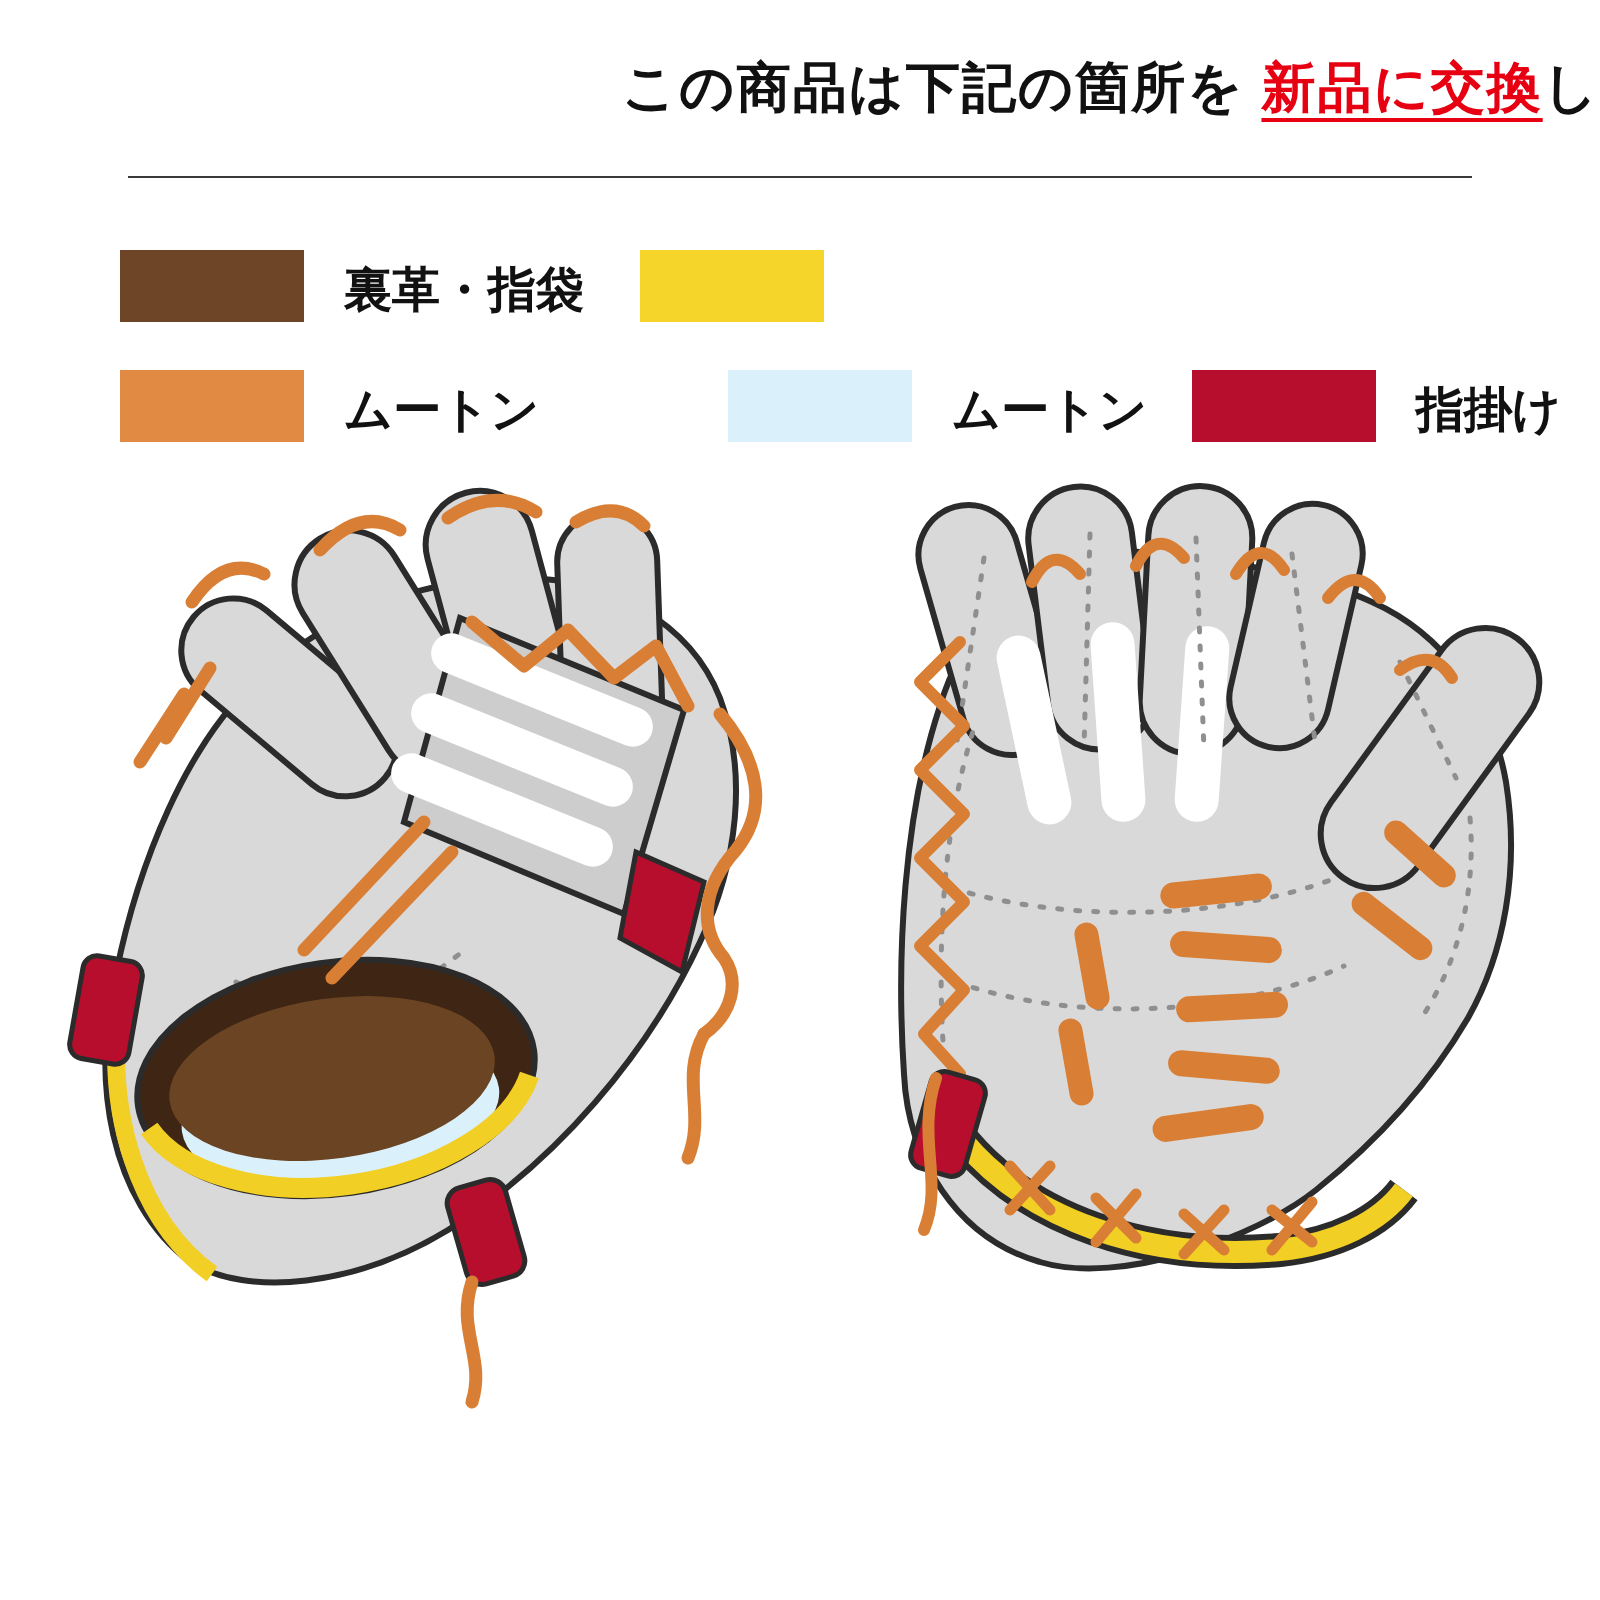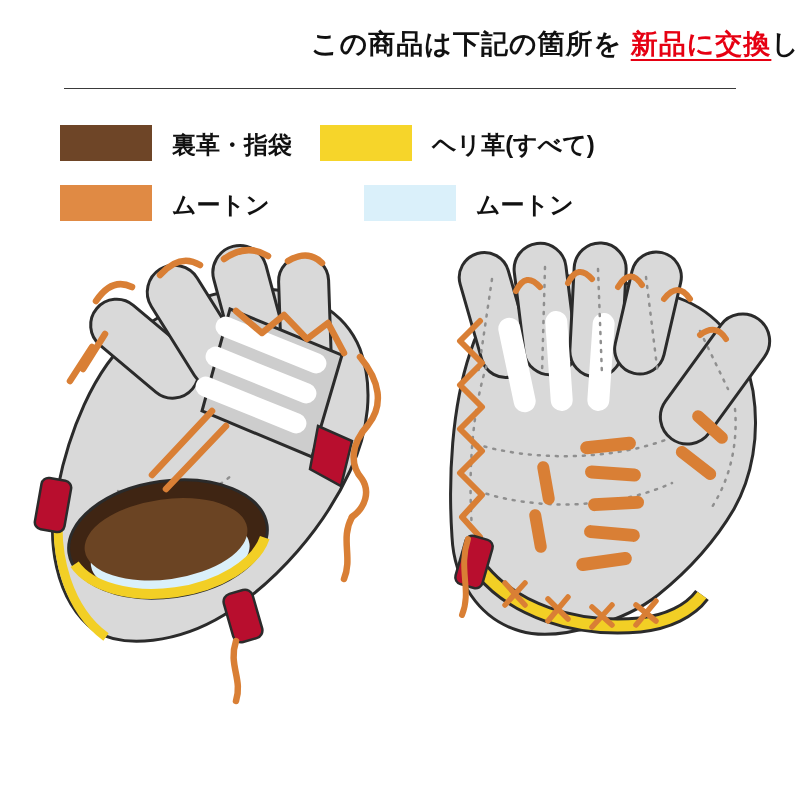--- a/index.html
+++ b/index.html
@@ -46,31 +46,34 @@
   <hr class="divider">
 
   <div class="legend">
     <div class="legend-row">
       <div class="legend-item c-260">
         <div class="swatch" style="background-color: rgb(110, 69, 39);"></div>
         <span class="legend-label">裏革・指袋</span>
       </div>
       <div class="legend-item">
         <div class="swatch" style="background-color: rgb(246, 213, 42);"></div>
-        <span class="legend-label">ヘリ革(すべて)</span>
       </div>
     </div>
     <div class="legend-row">
       <div class="legend-item c-260">
         <div class="swatch" style="background-color: rgb(224, 138, 68);"></div>
         <span class="legend-label">ムートン</span>
       </div>
       <div class="legend-item c-240">
         <div class="swatch" style="background-color: rgb(218, 240, 250);"></div>
         <span class="legend-label">ムートン</span>
+      </div>
+      <div class="legend-item">
+        <div class="swatch" style="background-color: rgb(184, 14, 46);"></div>
+        <span class="legend-label">指掛け</span>
       </div>
     </div>
   </div>
 
   <div class="illustration-wrap">
   <svg viewBox="0 0 800 470" width="800" height="470" xmlns="http://www.w3.org/2000/svg">
 
     <g>
 
       <path d="M95,392 C55,362 45,300 58,248 C68,198 92,130 135,95 C175,62 220,50 260,50 C305,50 345,72 360,110 C374,148 369,192 350,232 C324,288 278,342 224,376 C178,404 124,410 95,392 Z" fill="#d9d9d9" stroke="#2b2b2b" stroke-width="3"></path>

